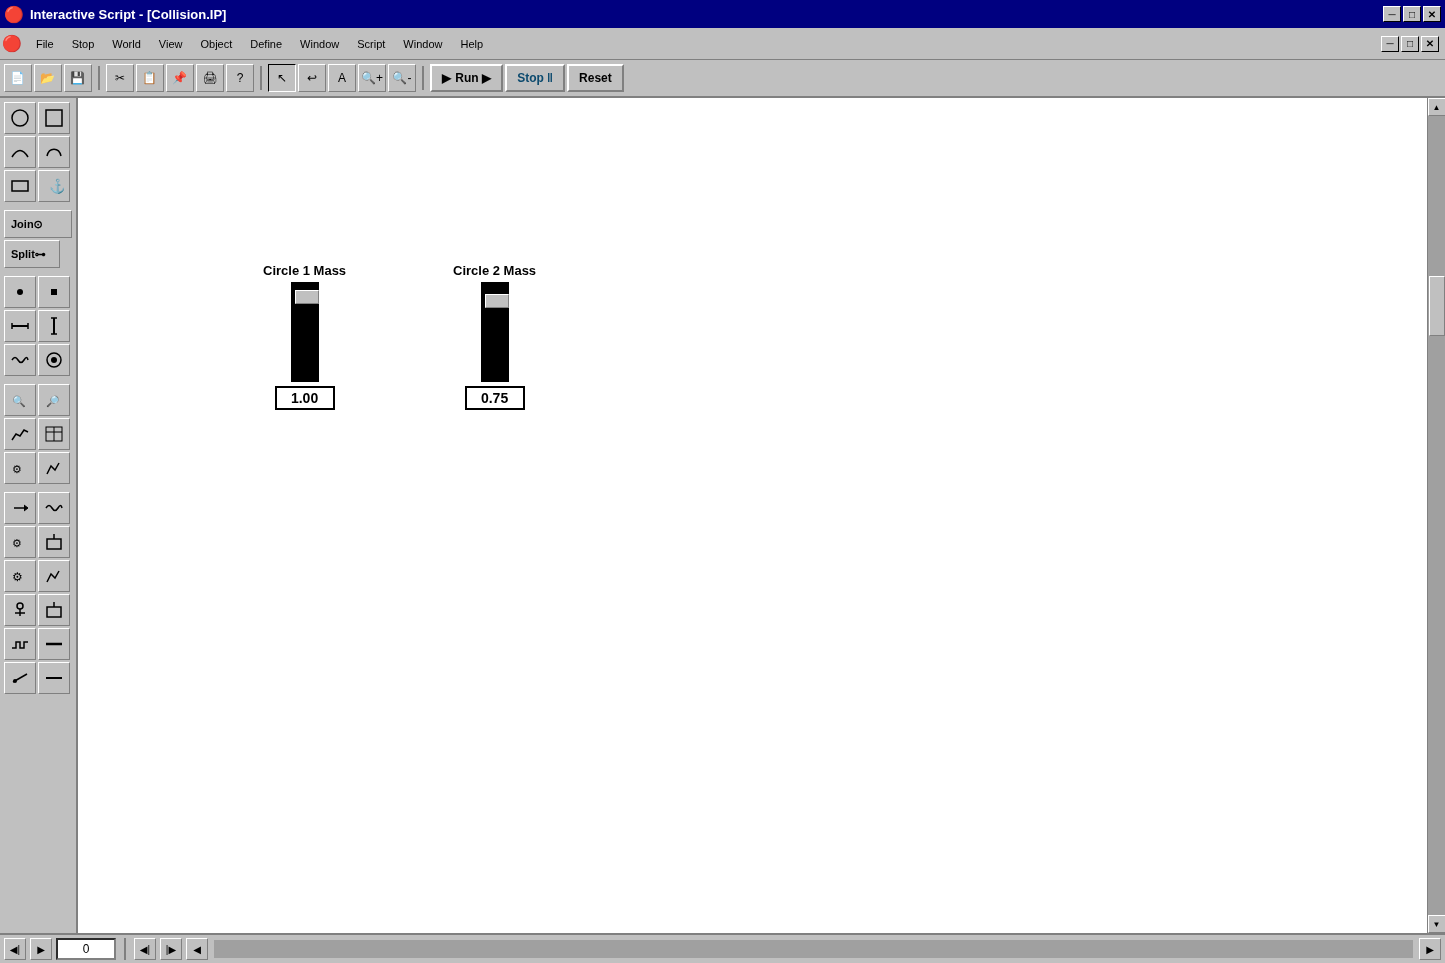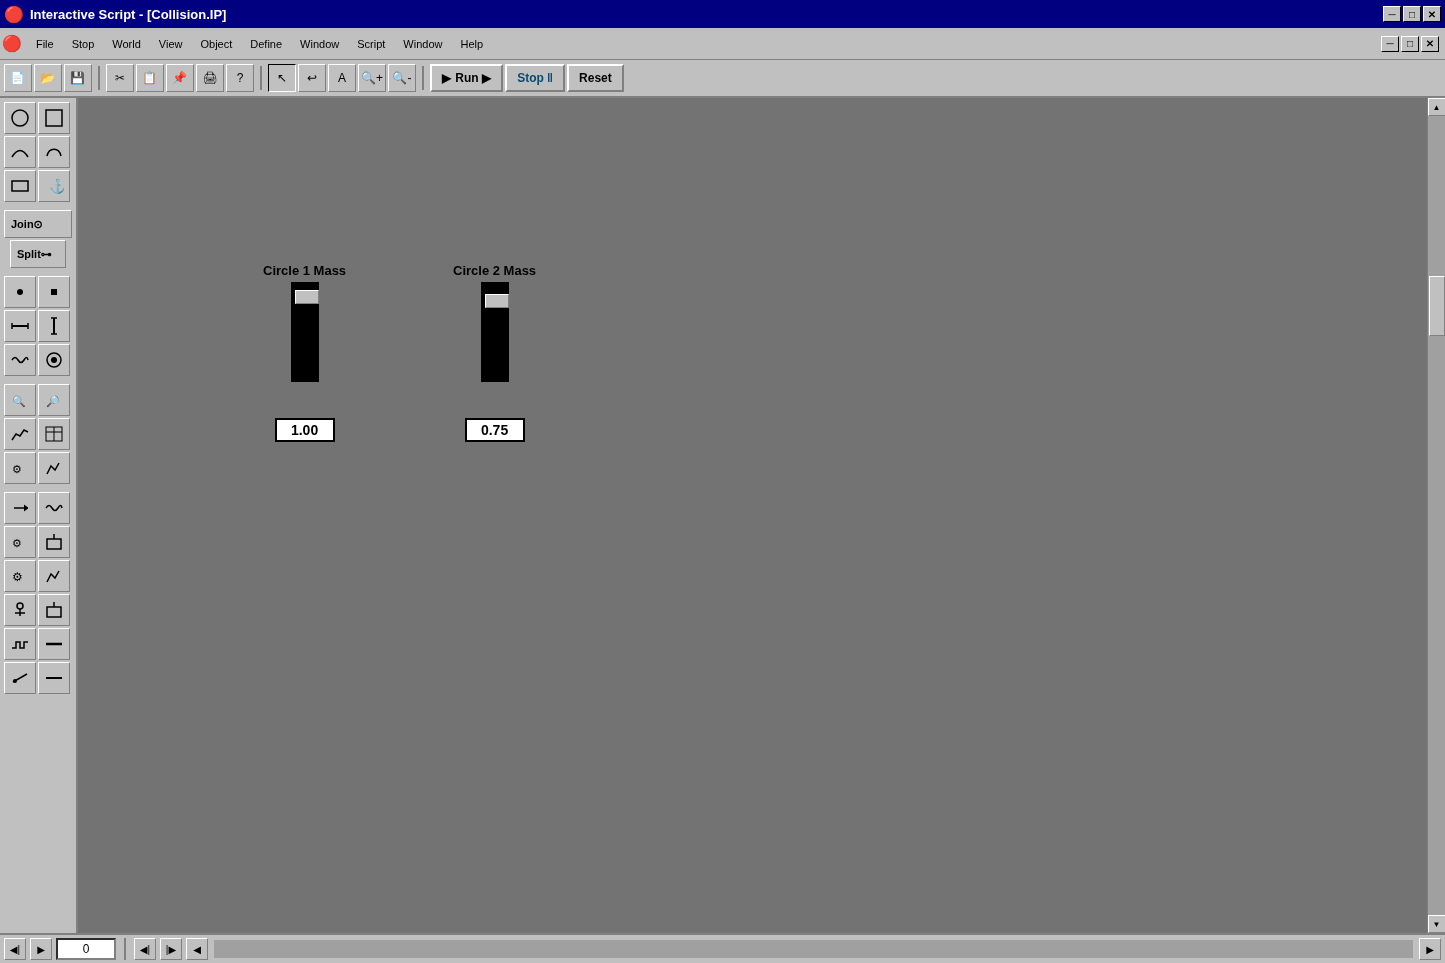--- a/index.html
+++ b/index.html
@@ -113,21 +113,21 @@
       font-size: 11px;
       font-weight: bold;
       justify-content: flex-start;
       padding-left: 6px;
     }
     .tool-sep { height: 4px; }
 
     
     .canvas-area {
       flex: 1;
-      background: #737373;
+      background: #ffffff;
       position: relative;
       overflow: hidden;
     }
 
     
     .right-scrollbar {
       width: 18px;
       background: #c0c0c0;
       border-left: 1px solid #808080;
       display: flex;
@@ -227,21 +227,20 @@
       left: 2px;
     }
     .mass-value-box {
       border: 2px solid #000;
       padding: 2px 6px;
       font-size: 14px;
       font-weight: bold;
       background: white;
       min-width: 60px;
       text-align: center;
-      margin-top: 32px;
     }
   </style>
 </head>
 <body>
 
 <div class="title-bar">
   <div class="title-bar-left">
     <span style="font-size:16px;">🔴</span>
     <span>Interactive Script - [Collision.IP]</span>
   </div>
@@ -348,21 +347,21 @@
       </div>
     </div>
     <div class="tool-sep"></div>
 
     <div class="tool-row">
       <div class="tool-btn wide" style="width:68px;align-items:center;">
         <span>Join⊙</span>
       </div>
     </div>
     <div class="tool-row">
-      <div class="tool-btn wide" style="width:56px;margin-left:6px;">
+      <div class="tool-btn wide" style="width:56px;">
         <span>Split⊶</span>
       </div>
     </div>
     <div class="tool-sep"></div>
 
     <div class="tool-row">
       <div class="tool-btn">
         <svg width="20" height="20">
             <circle cx="10" cy="10" r="3" fill="#000"></circle>
           </svg>

